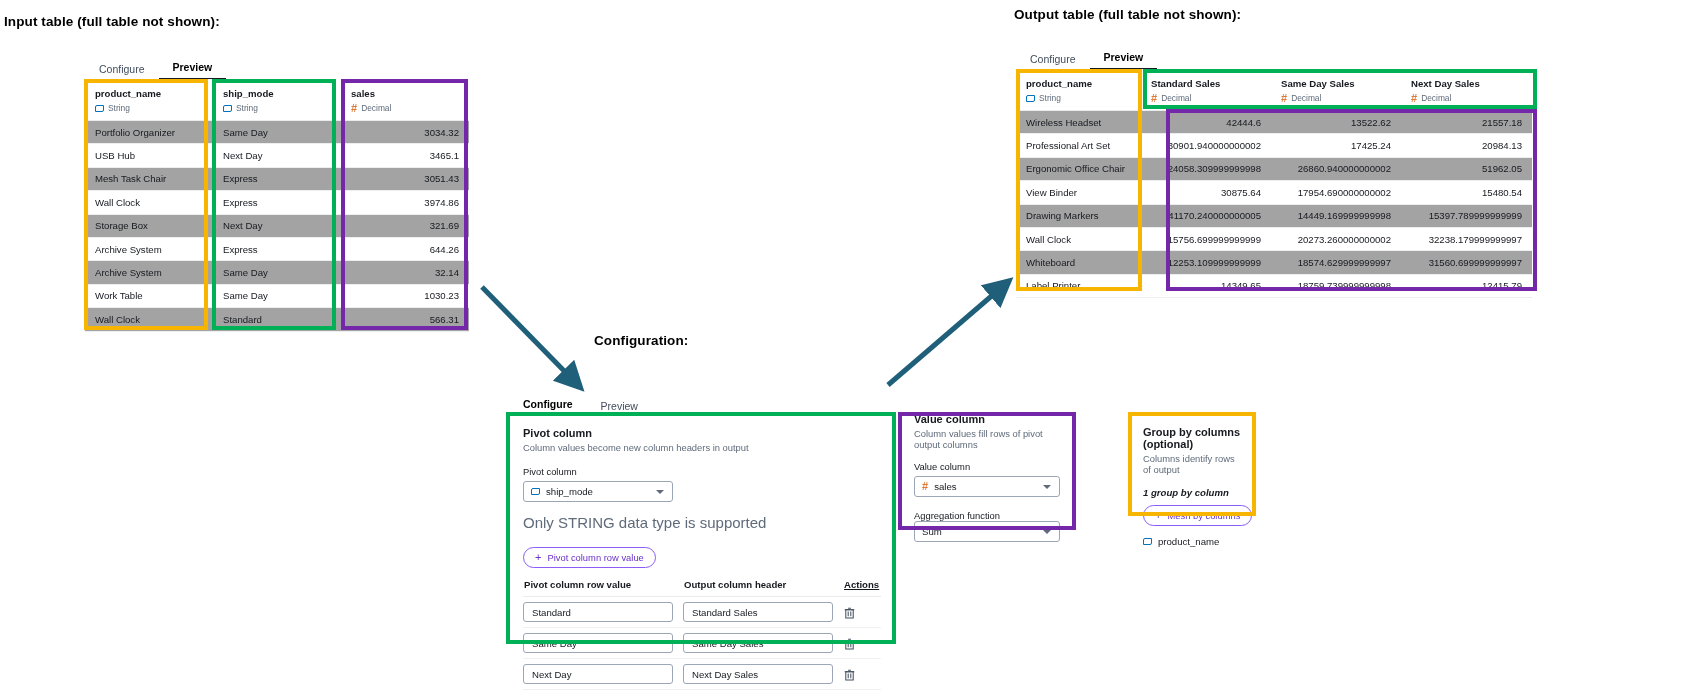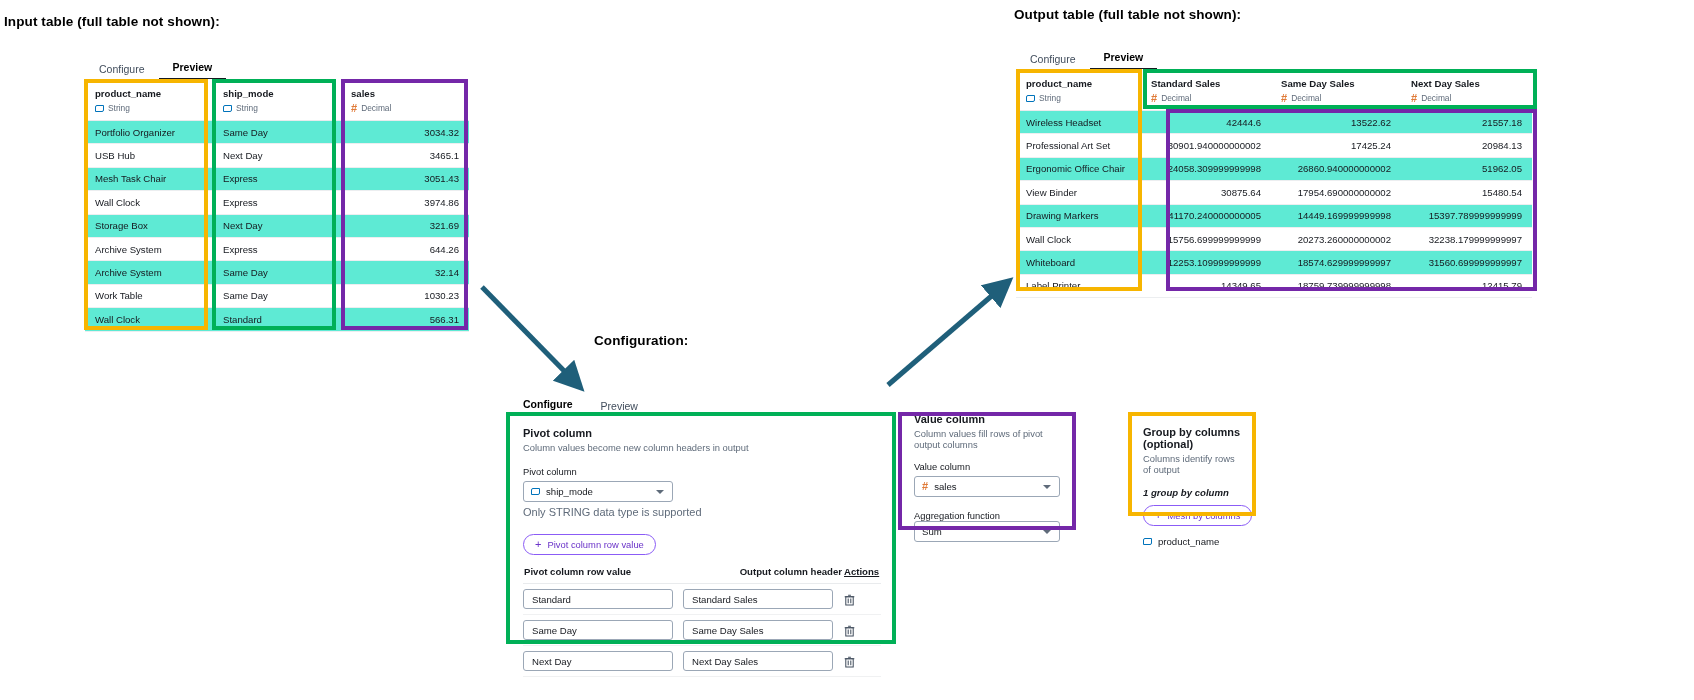--- a/index.html
+++ b/index.html
@@ -83,21 +83,21 @@
     color: #16191f;
     padding: 0 10px;
     height: 23.4px;
     display: flex;
     align-items: center;
     border-bottom: 1px solid #eceef0;
     white-space: nowrap;
     overflow: hidden;
   }
   .cell.num { justify-content: flex-end; }
-  .cell.odd { background: #5eead4; }
+  .cell.odd { background: #a3a3a3; }
   .cell.even { background: #ffffff; }
 
   
   .hl { position: absolute; pointer-events: none; }
   .hl-yellow { border: 4px solid #f7b500; }
   .hl-green  { border: 4px solid #00b057; }
   .hl-purple { border: 4px solid #7427a8; }
 
   
   .panel {
@@ -120,21 +120,21 @@
     gap: 6px;
     position: relative;
   }
   .caret {
     position: absolute; right: 8px;
     width: 0; height: 0;
     border-left: 4px solid transparent;
     border-right: 4px solid transparent;
     border-top: 4.5px solid #5f6b7a;
   }
-  .hint { font-size: 11px; color: #5f6b7a; margin-top: 4px; }
+  .hint { font-size: 15px; color: #5f6b7a; margin-top: 12px; }
   .btn-link {
     display: inline-flex;
     align-items: center;
     gap: 6px;
     border: 1px solid #8b5cf6;
     border-radius: 14px;
     background: #fff;
     color: #6b34c9;
     font-size: 9.4px;
     padding: 4px 11px;
@@ -358,21 +358,21 @@
     <span class="btn-link">
       <span class="plus">+</span>
       <span>Pivot column row value</span>
     </span>
   </div>
 
   <table class="cfg-table" style="margin-top:10px; border-collapse:collapse;">
     <thead>
       <tr>
         <th class="cfg-th" style="text-align:left; width:160px;">Pivot column row value</th>
-        <th class="cfg-th" style="text-align:right; width:160px;">Output column header</th>
+        <th class="cfg-th" style="text-align:left; width:160px;">Output column header</th>
         <th class="cfg-th" style="text-align:left;text-decoration:underline;">Actions</th>
       </tr>
     </thead>
     <tbody>
       <tr class="cfg-row">
         <td>
             <div class="inp" style="width:150px;">Standard</div>
           </td>
         <td>
             <div class="inp" style="width:150px;">Standard Sales</div>

